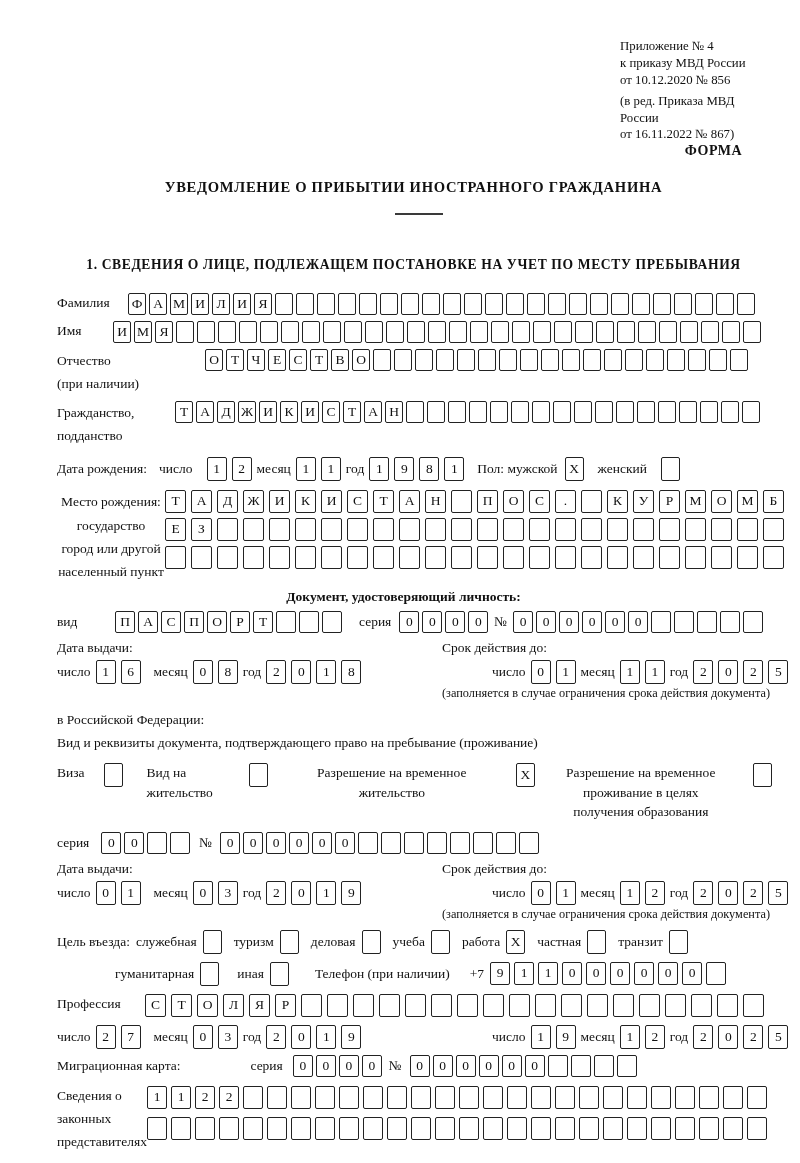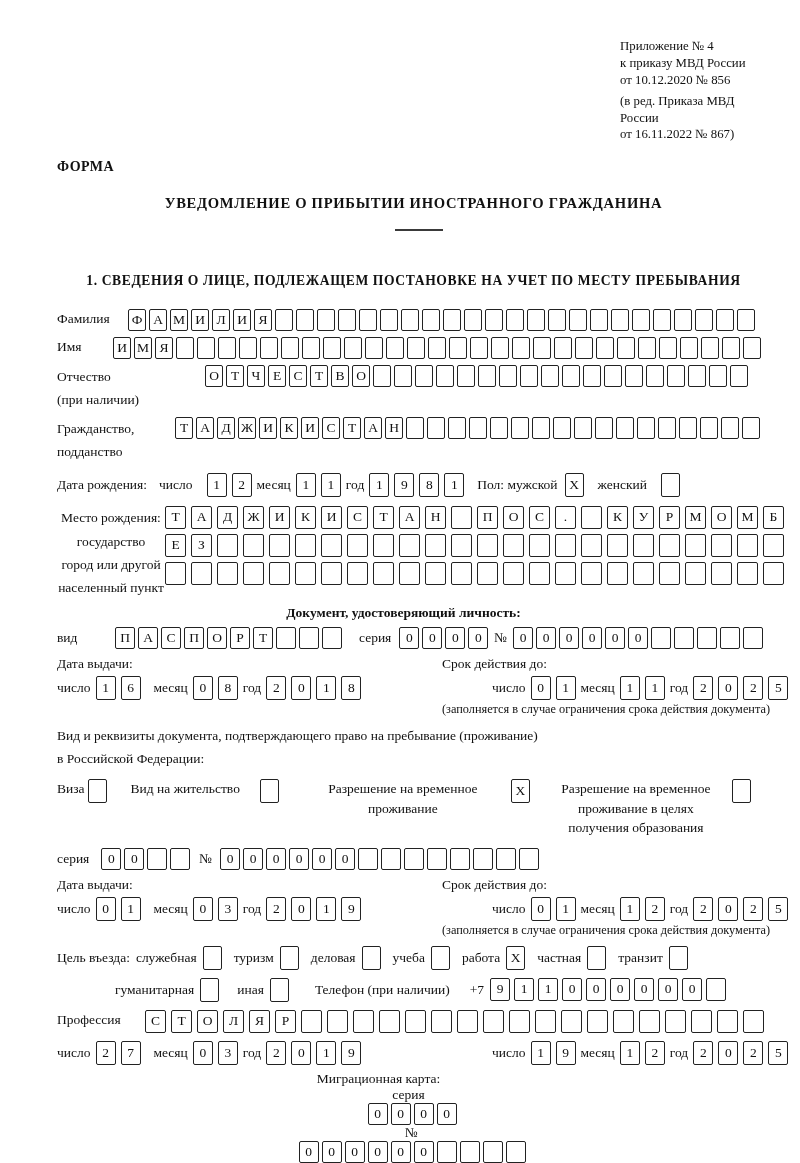--- a/index.html
+++ b/index.html
@@ -7,21 +7,21 @@
   .page {
     position:relative; width:800px; height:1163px; margin:0 auto;
     background:#ffffff; color:#111;
     font-family:"Liberation Serif","DejaVu Serif",serif;
     font-size:13.5px; overflow:hidden;
     padding:38px 30px 34px 57px;
   }
   
   .appendix { margin-left:563px; line-height:1.32; font-size:12.8px; }
   .appendix .gap { height:4px; }
-  .forma { padding-right:28px; font-weight:bold; font-size:14px; margin-top:16px; letter-spacing:.5px; }
+  .forma { text-align:right; padding-right:28px; font-weight:bold; font-size:14px; letter-spacing:.5px; }
   .title { text-align:center; font-weight:bold; font-size:14.6px; letter-spacing:.7px; margin-top:17px; line-height:1.55; }
   .blank-line { display:inline-block; width:48px; border-bottom:2px solid #3a3a3a; height:12px; margin-left:10px; }
   .sec-heading { text-align:center; font-weight:bold; font-size:13.6px; letter-spacing:.6px; margin-top:35px; margin-bottom:20px; }
 
   
   .frow { display:flex; align-items:flex-start; margin-bottom:6px; }
   .lbl { line-height:1.5; flex:0 0 auto; }
   .lbl2 { line-height:1.72; }
   .cells { display:flex; flex-wrap:nowrap; }
   .cell {
@@ -60,21 +60,21 @@
   .doc-heading { text-align:center; font-weight:bold; font-size:13.5px; margin:6px 0 6px -20px; }
   .twocol { display:flex; margin-bottom:2px; }
   .col-l { flex:0 0 385px; }
   .col-r { flex:1; }
   .col-cap { text-align:left; margin-bottom:2px; }
   .note { text-align:right; font-size:12.3px; margin:1px 0 8px; }
   .intro { line-height:1.7; }
 
   
   .opt-row { display:flex; align-items:flex-start; margin:8px 0 10px; }
-  .opt { display:flex; align-items:flex-start; }
+  .opt { display:flex; align-items:flex-start;gap:16px; }
   .opt .olabel { line-height:1.45; }
   .opt .cbox { margin-left:8px; }
   .opt-c { text-align:center; }
 
   
   .purpose-row { display:flex; align-items:center; margin-bottom:8px; flex-wrap:nowrap; }
   .purpose-row .plabel { margin-right:6px; }
   .purpose-row .cbox { margin-right:12px; }
   .indent { padding-left:58px; }
   .phone-prefix { margin:0 6px 0 14px; }
@@ -441,34 +441,34 @@
       <span class="cells cells-dt">
           <span class="cell">2</span>
           <span class="cell">0</span>
           <span class="cell">2</span>
           <span class="cell">5</span>
         </span>
     </div>
   </div>
   <div class="note">(заполняется в случае ограничения срока действия документа)</div>
 
+  <div class="intro">в Российской Федерации:</div>
   <div class="intro">Вид и реквизиты документа, подтверждающего право на пребывание (проживание)</div>
-  <div class="intro">в Российской Федерации:</div>
 
   <div class="opt-row">
     <span class="opt">
       <span class="olabel">Виза</span>
       <span class="cbox" style="margin-left:3px;"></span>
     </span>
     <span class="opt" style="margin-left:24px;">
       <span class="olabel">Вид на жительство</span>
       <span class="cbox" style="margin-left:20px;"></span>
     </span>
     <span class="opt" style="margin-left:26px;">
-      <span class="olabel opt-c" style="width:196px;">Разрешение на временное проживание</span>
+      <span class="olabel opt-c" style="width:196px;">Разрешение на временное жительство</span>
       <span class="cbox" style="margin-left:10px;">X</span>
     </span>
     <span class="opt" style="margin-left:18px;">
       <span class="olabel opt-c" style="width:176px;">Разрешение на временное проживание в целях получения образования</span>
       <span class="cbox" style="margin-left:8px;"></span>
     </span>
   </div>
 
   <div class="inline-row" style="margin-bottom:7px;">
     <span class="dlabel" style="margin-right:12px;">серия</span>
@@ -646,21 +646,21 @@
       <span class="dlabel">год</span>
       <span class="cells cells-dt">
           <span class="cell">2</span>
           <span class="cell">0</span>
           <span class="cell">2</span>
           <span class="cell">5</span>
         </span>
     </div>
   </div>
 
-  <div class="inline-row" style="margin-bottom:7px;flex-direction:column;">
+  <div class="inline-row" style="margin-bottom:7px;">
     <span class="dlabel" style="margin-right:70px;">Миграционная карта:</span>
     <span class="dlabel" style="margin-right:10px;">серия</span>
     <span class="cells cells-doc">
         <span class="cell">0</span>
         <span class="cell">0</span>
         <span class="cell">0</span>
         <span class="cell">0</span>
       </span>
     <span class="dlabel" style="margin:0 8px 0 4px;">№</span>
     <span class="cells cells-doc">

